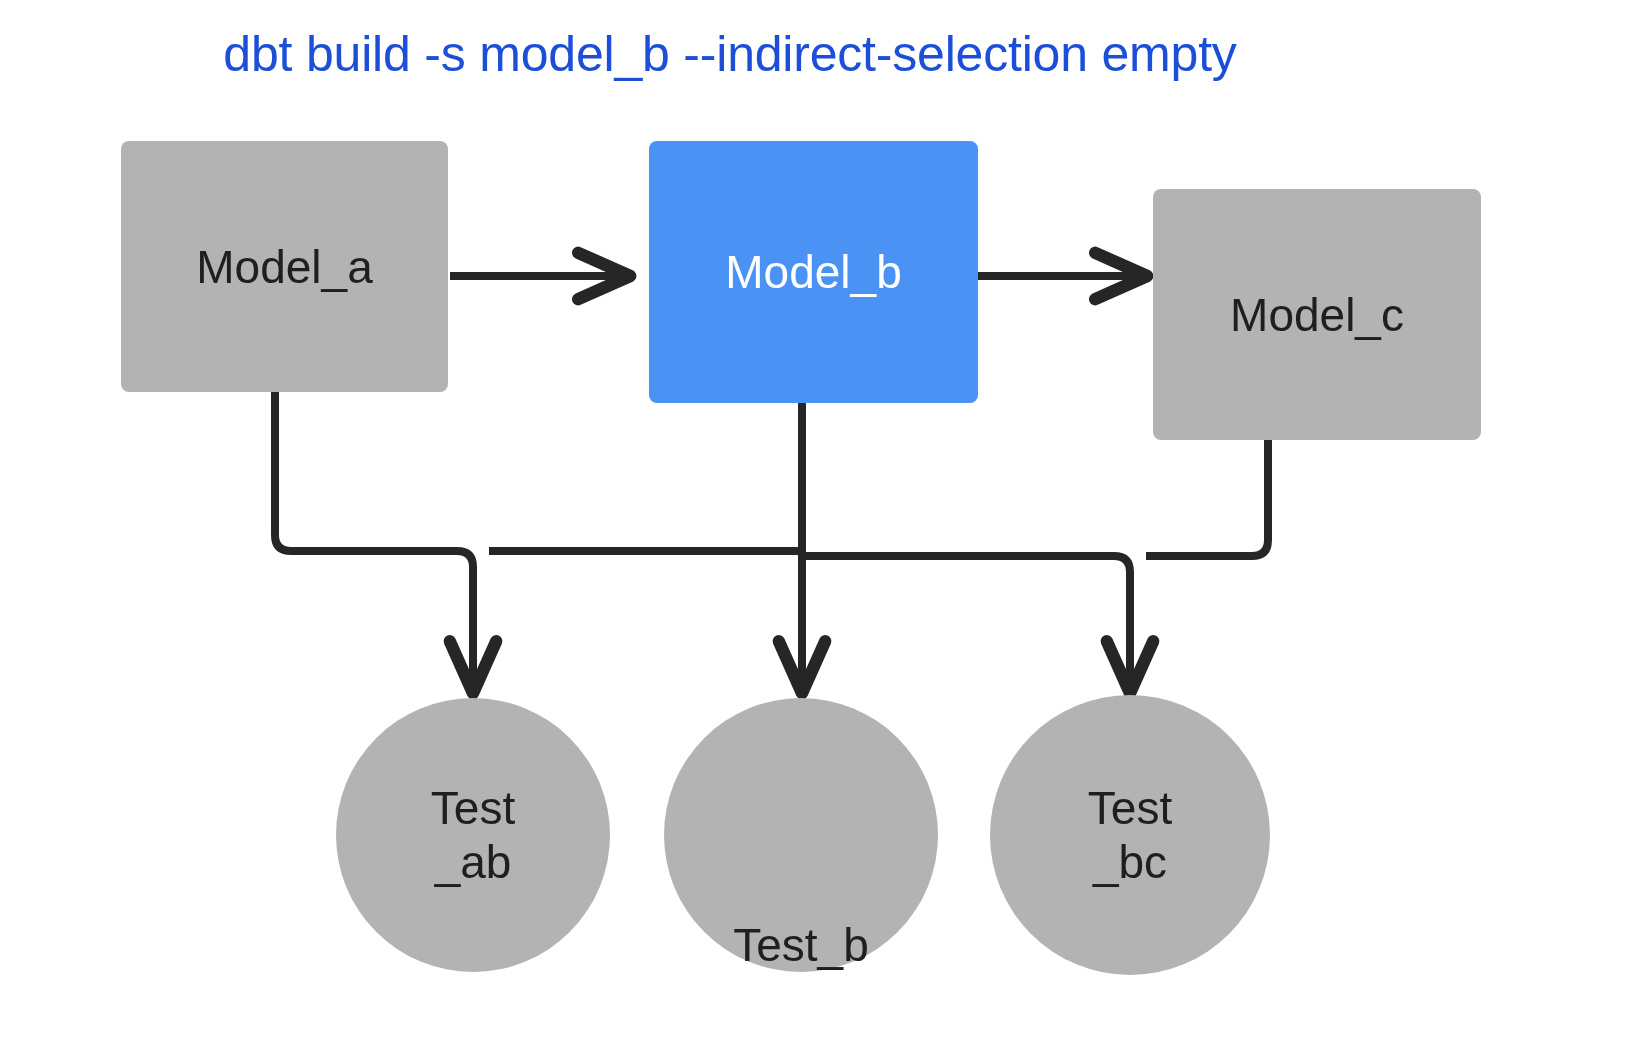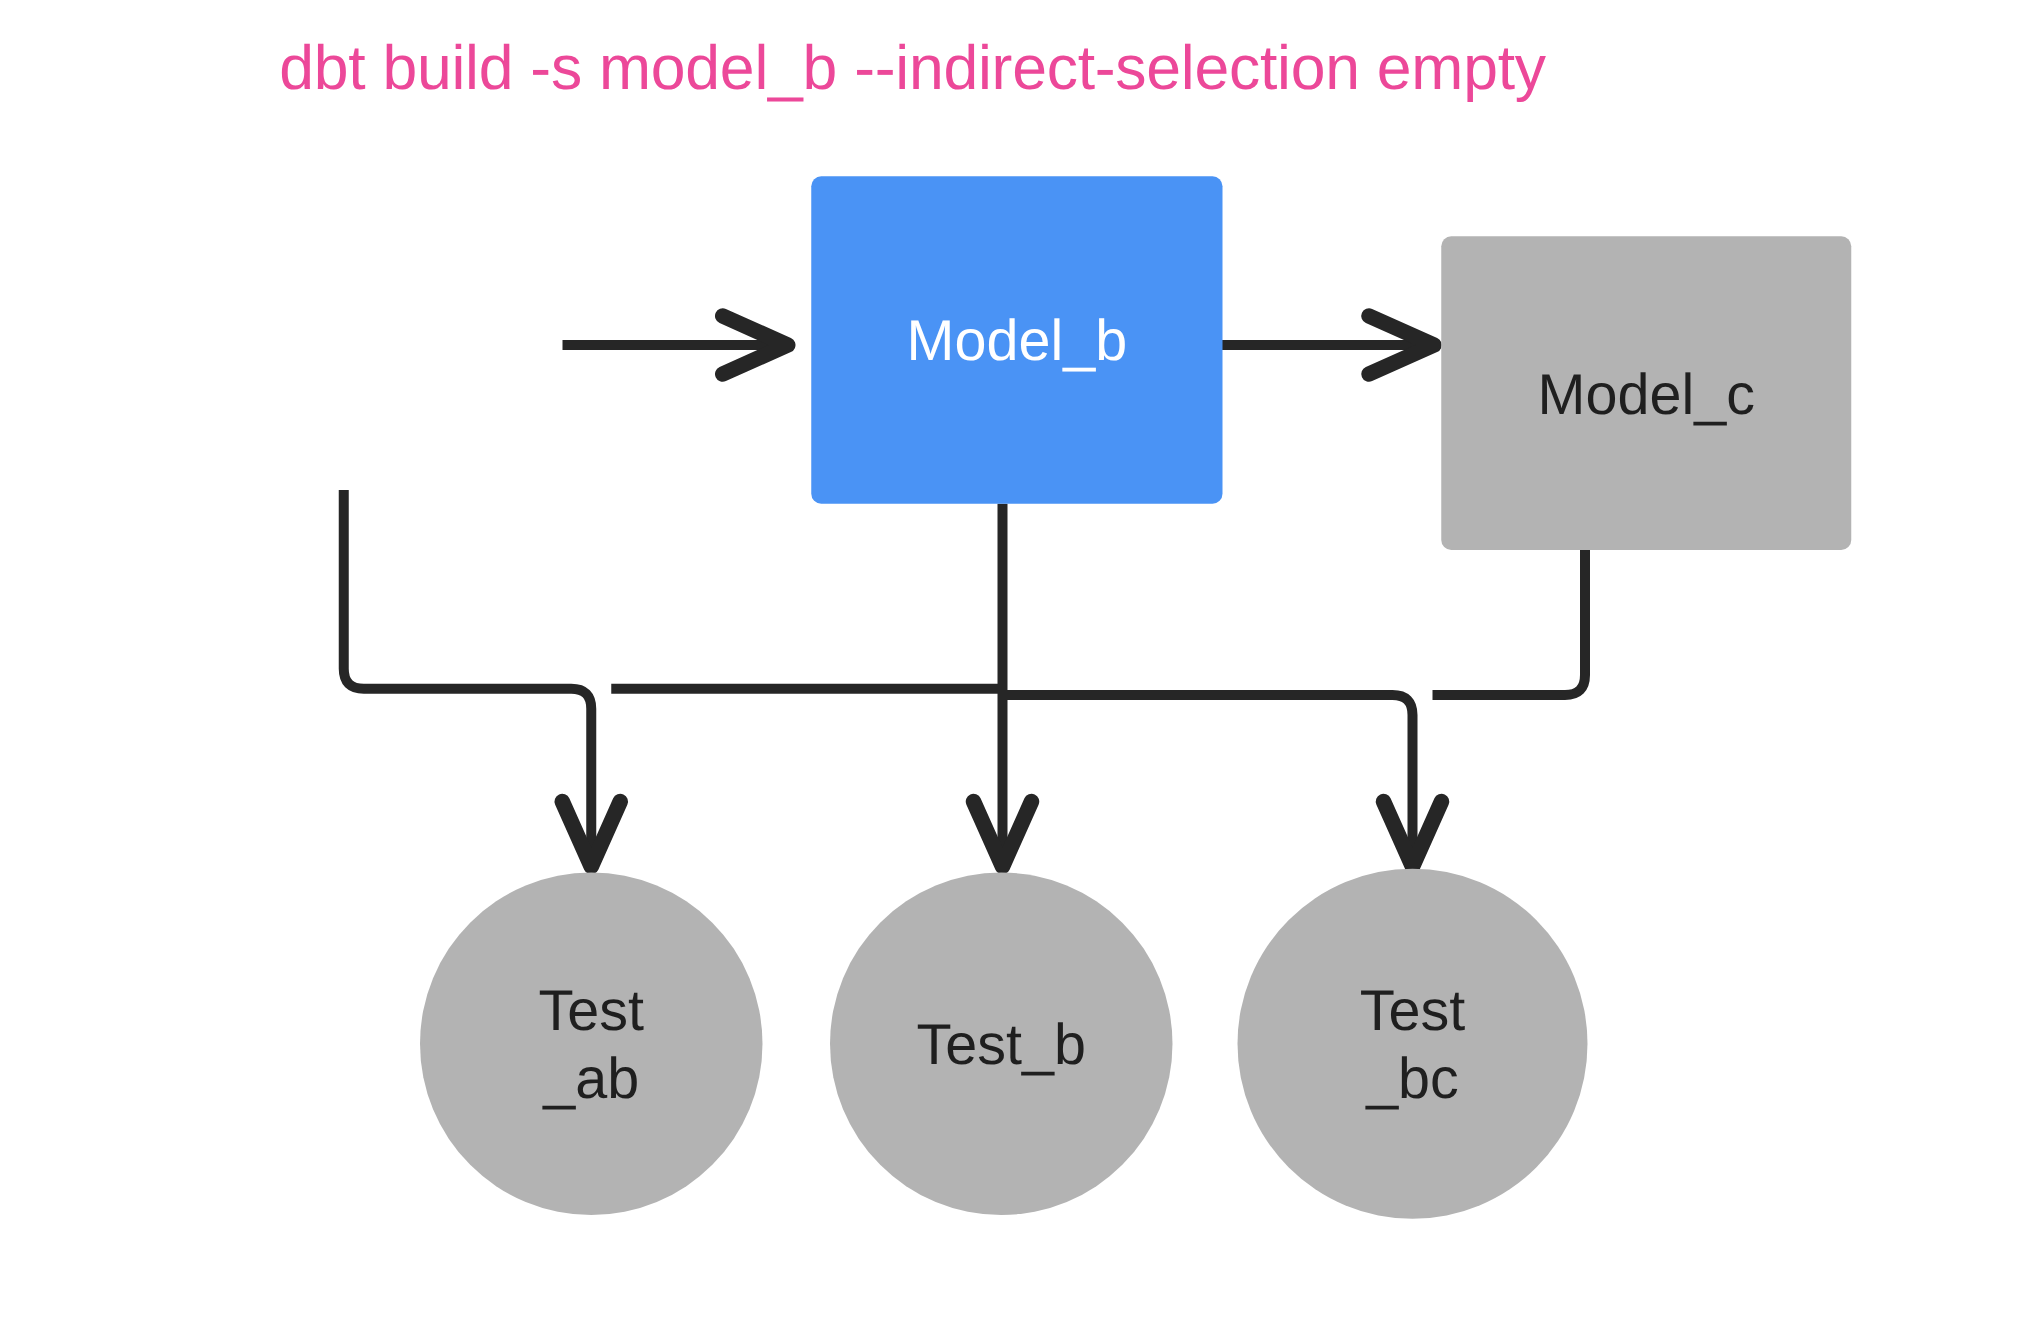--- a/index.html
+++ b/index.html
@@ -29,21 +29,21 @@
     pointer-events: none;
   }
   .diagram-title {
     position: absolute;
     left: 0;
     top: 24px;
     width: 1460px;
     text-align: center;
     font-size: 50px;
     line-height: 1.2;
-    color: #ec4899;
+    color: #1d4ed8;
     letter-spacing: -0.2px;
     white-space: nowrap;
   }
   .node-box {
     position: absolute;
     border-radius: 8px;
     display: flex;
     align-items: center;
     justify-content: center;
     font-size: 46px;
@@ -99,35 +99,38 @@
       <path d="M 802 551 L 489 551"></path>
 
       <path d="M 802 403 L 802 690" marker-end="url(#arrowhead)"></path>
 
       <path d="M 802 556 L 1114 556 Q 1130 556 1130 572 L 1130 690" marker-end="url(#arrowhead)"></path>
 
       <path d="M 1268 392 L 1268 540 Q 1268 556 1252 556 L 1146 556"></path>
     </g>
   </svg>
 
+  <div class="node-box" style="left:121px; top:141px; width:327px; height:251px; background:#b3b3b3;">
+    <span>Model_a</span>
+  </div>
 
   <div class="node-box is-selected" style="left:636px; top:141px; width:329px; height:262px; background:#4a93f5;">
     <span>Model_b</span>
   </div>
 
   <div class="node-box" style="left:1153px; top:141px; width:328px; height:251px; background:#b3b3b3;margin-top:48px;">
     <span>Model_c</span>
   </div>
 
   <div class="node-circle" style="left:336px; top:698px; width:274px; height:274px; background:#b3b3b3;">
     <span class="line">Test</span>
     <span class="line spacer-line">_ab</span>
   </div>
 
-  <div class="node-circle" style="left:664px; top:698px; width:274px; height:274px; background:#b3b3b3;">
+  <div class="node-circle" style="left:664px; top:698px; width:274px; height:274px; background:#b3b3b3;justify-content:flex-end;">
     <span class="line">Test_b</span>
   </div>
 
   <div class="node-circle" style="left:990px; top:695px; width:280px; height:280px; background:#b3b3b3;">
     <span class="line">Test</span>
     <span class="line spacer-line">_bc</span>
   </div>
 
 </div>
 

